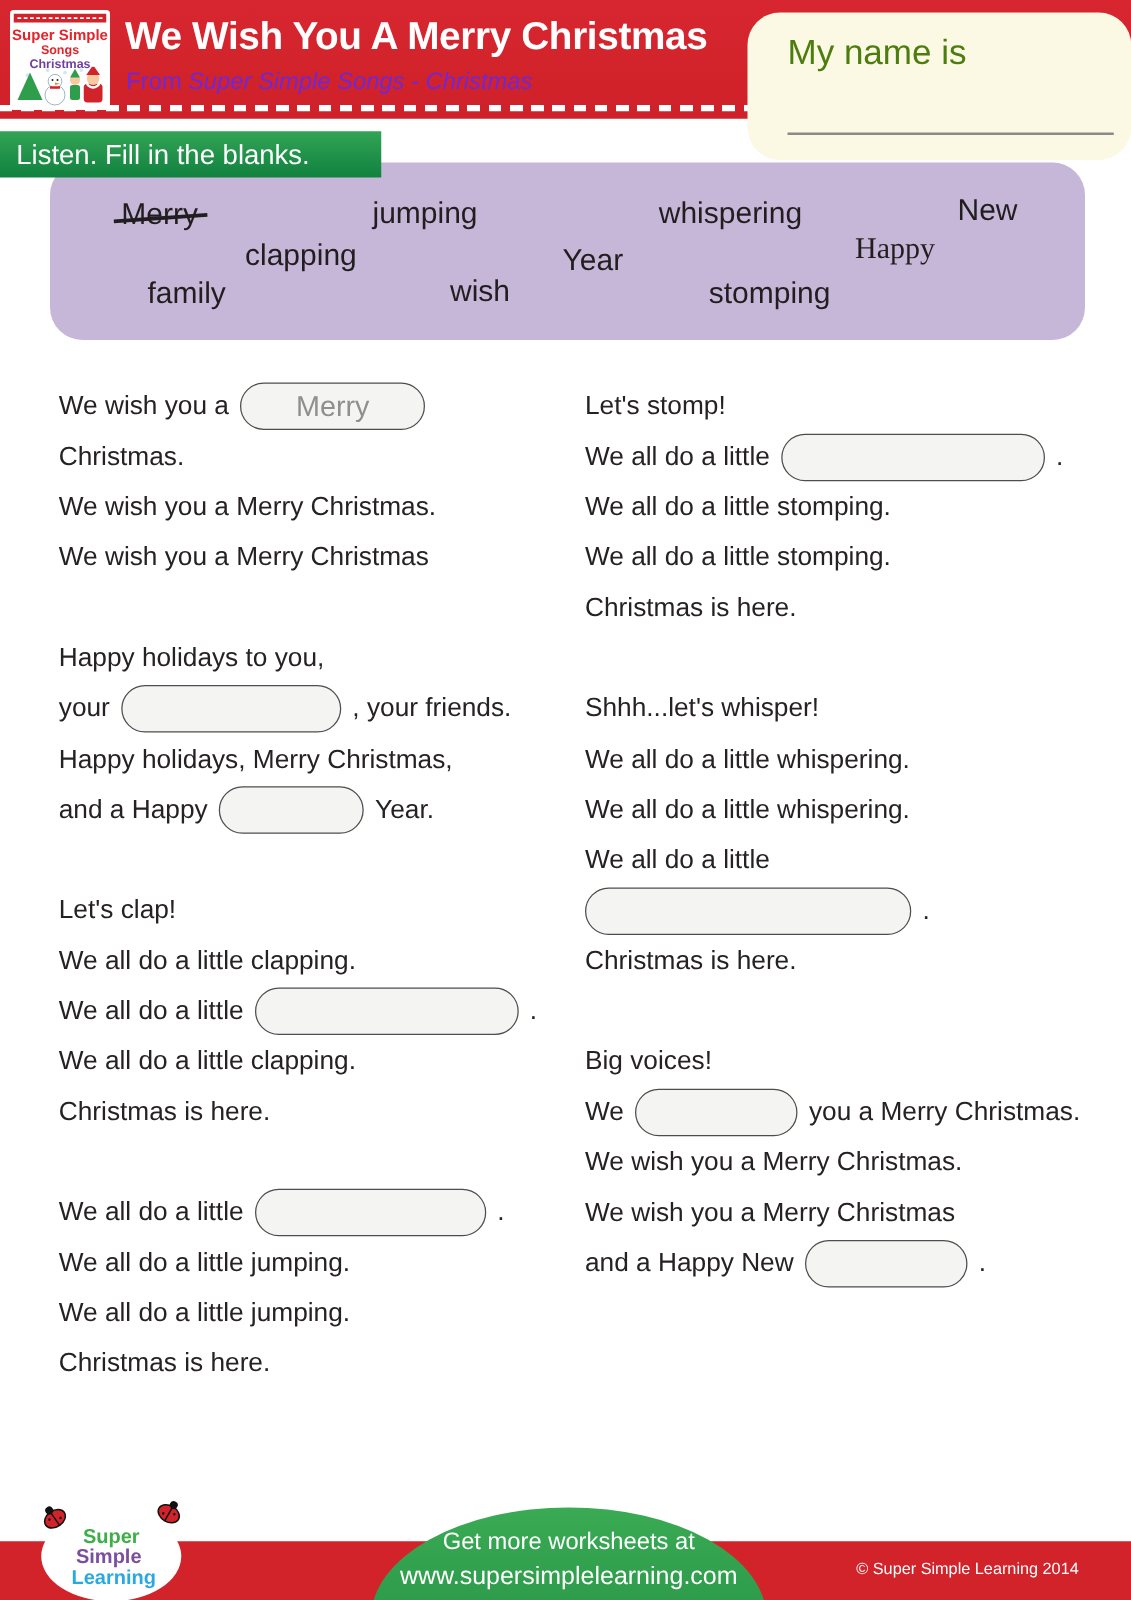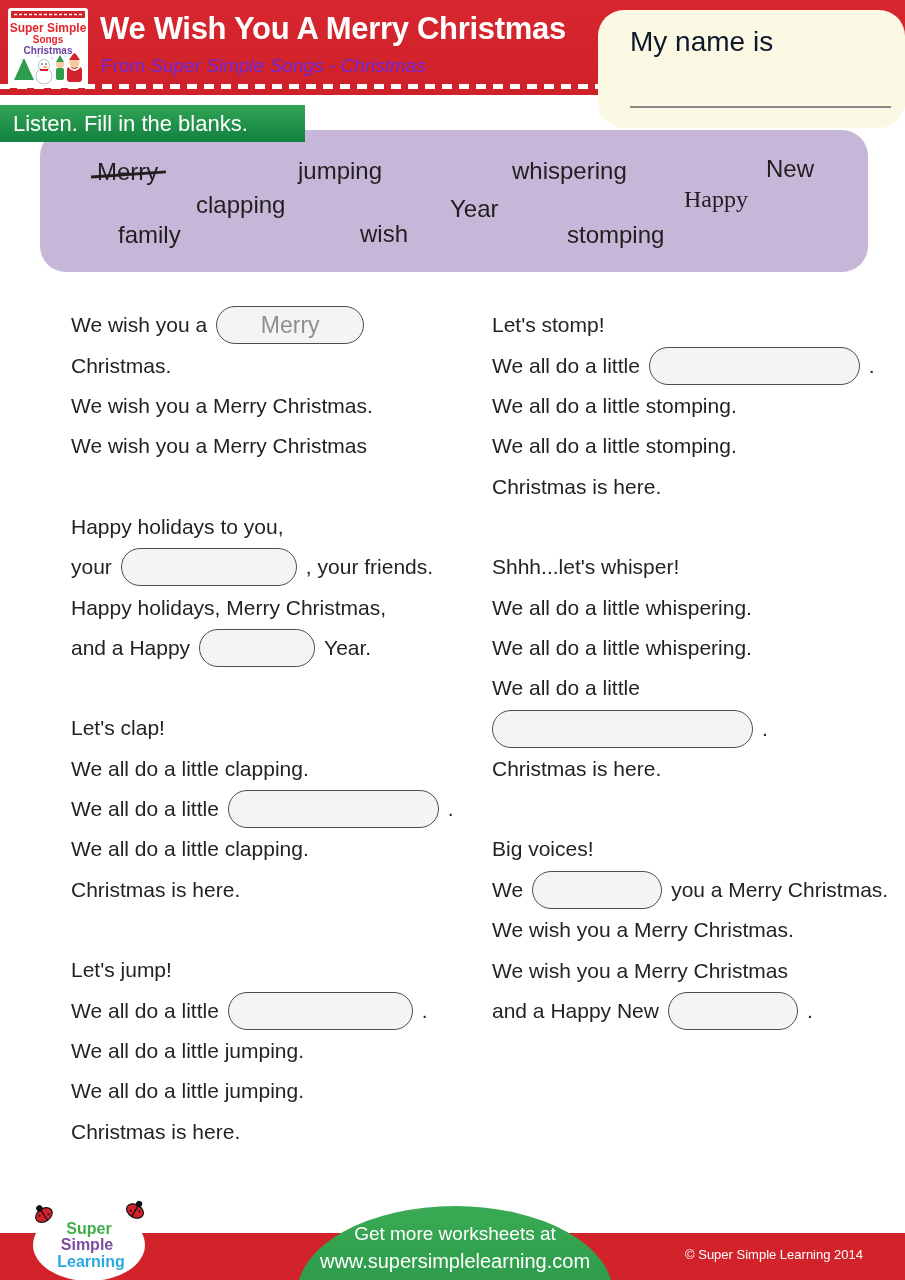--- a/index.html
+++ b/index.html
@@ -14,39 +14,39 @@
   .dash-line{position:absolute;left:0;top:84px;width:905px;height:5px;
     background:repeating-linear-gradient(90deg,#ffffff 0 10px,rgba(0,0,0,0) 10px 17px);z-index:2;}
   .page-title{position:absolute;left:100px;top:11px;font-size:31px;font-weight:bold;
     color:#ffffff;letter-spacing:-0.3px;white-space:nowrap;z-index:2;}
   .page-subtitle{position:absolute;left:101px;top:55px;font-size:19px;color:#6d28d9;z-index:2;}
   .page-subtitle .src{font-style:italic;margin-left:5px;}
   .album{position:absolute;left:8px;top:8px;z-index:3;}
   
   .name-box{position:absolute;left:598px;top:10px;width:307px;height:118px;
     background:#fbf8e3;border-radius:26px;z-index:4;}
-  .name-label{position:absolute;left:32px;top:16px;font-size:28px;color:#0f172a;}
+  .name-label{position:absolute;left:32px;top:16px;font-size:28px;color:#4d7c0f;}
   .name-line{position:absolute;left:32px;right:14px;top:96px;height:2px;background:#8a8a8a;}
   
   .banner{position:absolute;left:0;top:95px;width:305px;height:37px;
     background:linear-gradient(180deg,#32a455 0%,#11813f 100%);z-index:5;
     display:flex;align-items:center;padding-left:13px;box-sizing:border-box;
     font-size:22px;color:#ffffff;margin-top:10px;}
   
   .word-bank{position:absolute;left:40px;top:130px;width:828px;height:142px;
     background:#c6b7d9;border-radius:26px;z-index:3;}
   .wb-word{position:absolute;font-size:24px;color:#221e1f;white-space:nowrap;}
   .wb-word.struck{position:absolute;}
   .wb-word.struck::after{content:"";position:absolute;left:-10%;right:-12%;top:52%;
     height:3px;background:#221e1f;transform:rotate(-4deg);}
   
   .col{position:absolute;top:305px;z-index:2;}
   .col-left{left:47px;width:416px;}
   .col-right{left:468px;width:437px;}
-  .verse{margin-bottom:40px;margin-left:24px;}
+  .verse{margin-bottom:40px;}
   .line{height:40.4px;display:flex;align-items:center;gap:9px;
     font-size:21px;color:#262223;white-space:nowrap;}
   .blank{height:38px;border:1.6px solid #4d4d4d;border-radius:20px;background:#f4f4f2;
     box-sizing:border-box;display:flex;align-items:center;justify-content:center;
     font-size:23px;color:#8f8f8f;flex:0 0 auto;}
   
   .footer-bar{position:absolute;left:0;top:1233px;width:905px;height:47px;background:#d2232b;z-index:4;}
   .dome{position:absolute;left:297px;top:1206px;width:316px;height:176px;border-radius:50%;
     background:linear-gradient(180deg,#3aaa54 0%,#1e8a41 100%);z-index:5;}
   .dome-line1{position:absolute;left:0;width:100%;top:17px;text-align:center;
@@ -111,21 +111,21 @@
     <div class="name-line"></div>
   </div>
 
   <div class="banner">
     <span>Listen. Fill in the blanks.</span>
   </div>
 
   <div class="word-bank">
       <span class="wb-word struck" style="left: 57px; top: 28px;">Merry</span>
       <span class="wb-word" style="left: 258px; top: 27px;">jumping</span>
-      <span class="wb-word" style="left: 472px; top: 27px;">whispering</span>
+      <span class="wb-word" style="left: 487px; top: 27px;">whispering</span>
       <span class="wb-word" style="left: 726px; top: 25px;">New</span>
       <span class="wb-word" style="left: 156px; top: 61px;">clapping</span>
       <span class="wb-word" style="left: 410px; top: 65px;">Year</span>
       <span class="wb-word" style="left: 644px; top: 56px; font-family: Liberation Serif, serif;">Happy</span>
       <span class="wb-word" style="left: 78px; top: 91px;">family</span>
       <span class="wb-word" style="left: 320px; top: 90px;">wish</span>
       <span class="wb-word" style="left: 527px; top: 91px;">stomping</span>
     </div>
 
   <div class="col col-left" id="col-left">
@@ -175,23 +175,20 @@
           <span class="seg">.</span>
         </div>
         <div class="line">
           <span class="seg">We all do a little clapping.</span>
         </div>
         <div class="line">
           <span class="seg">Christmas is here.</span>
         </div>
       </div>
       <div class="verse">
-        <div class="line">
-          <span class="seg">Let's jump!</span>
-        </div>
         <div class="line">
           <span class="seg">We all do a little</span>
           <span class="blank" style="width: 185px;"></span>
           <span class="seg">.</span>
         </div>
         <div class="line">
           <span class="seg">We all do a little jumping.</span>
         </div>
         <div class="line">
           <span class="seg">We all do a little jumping.</span>

